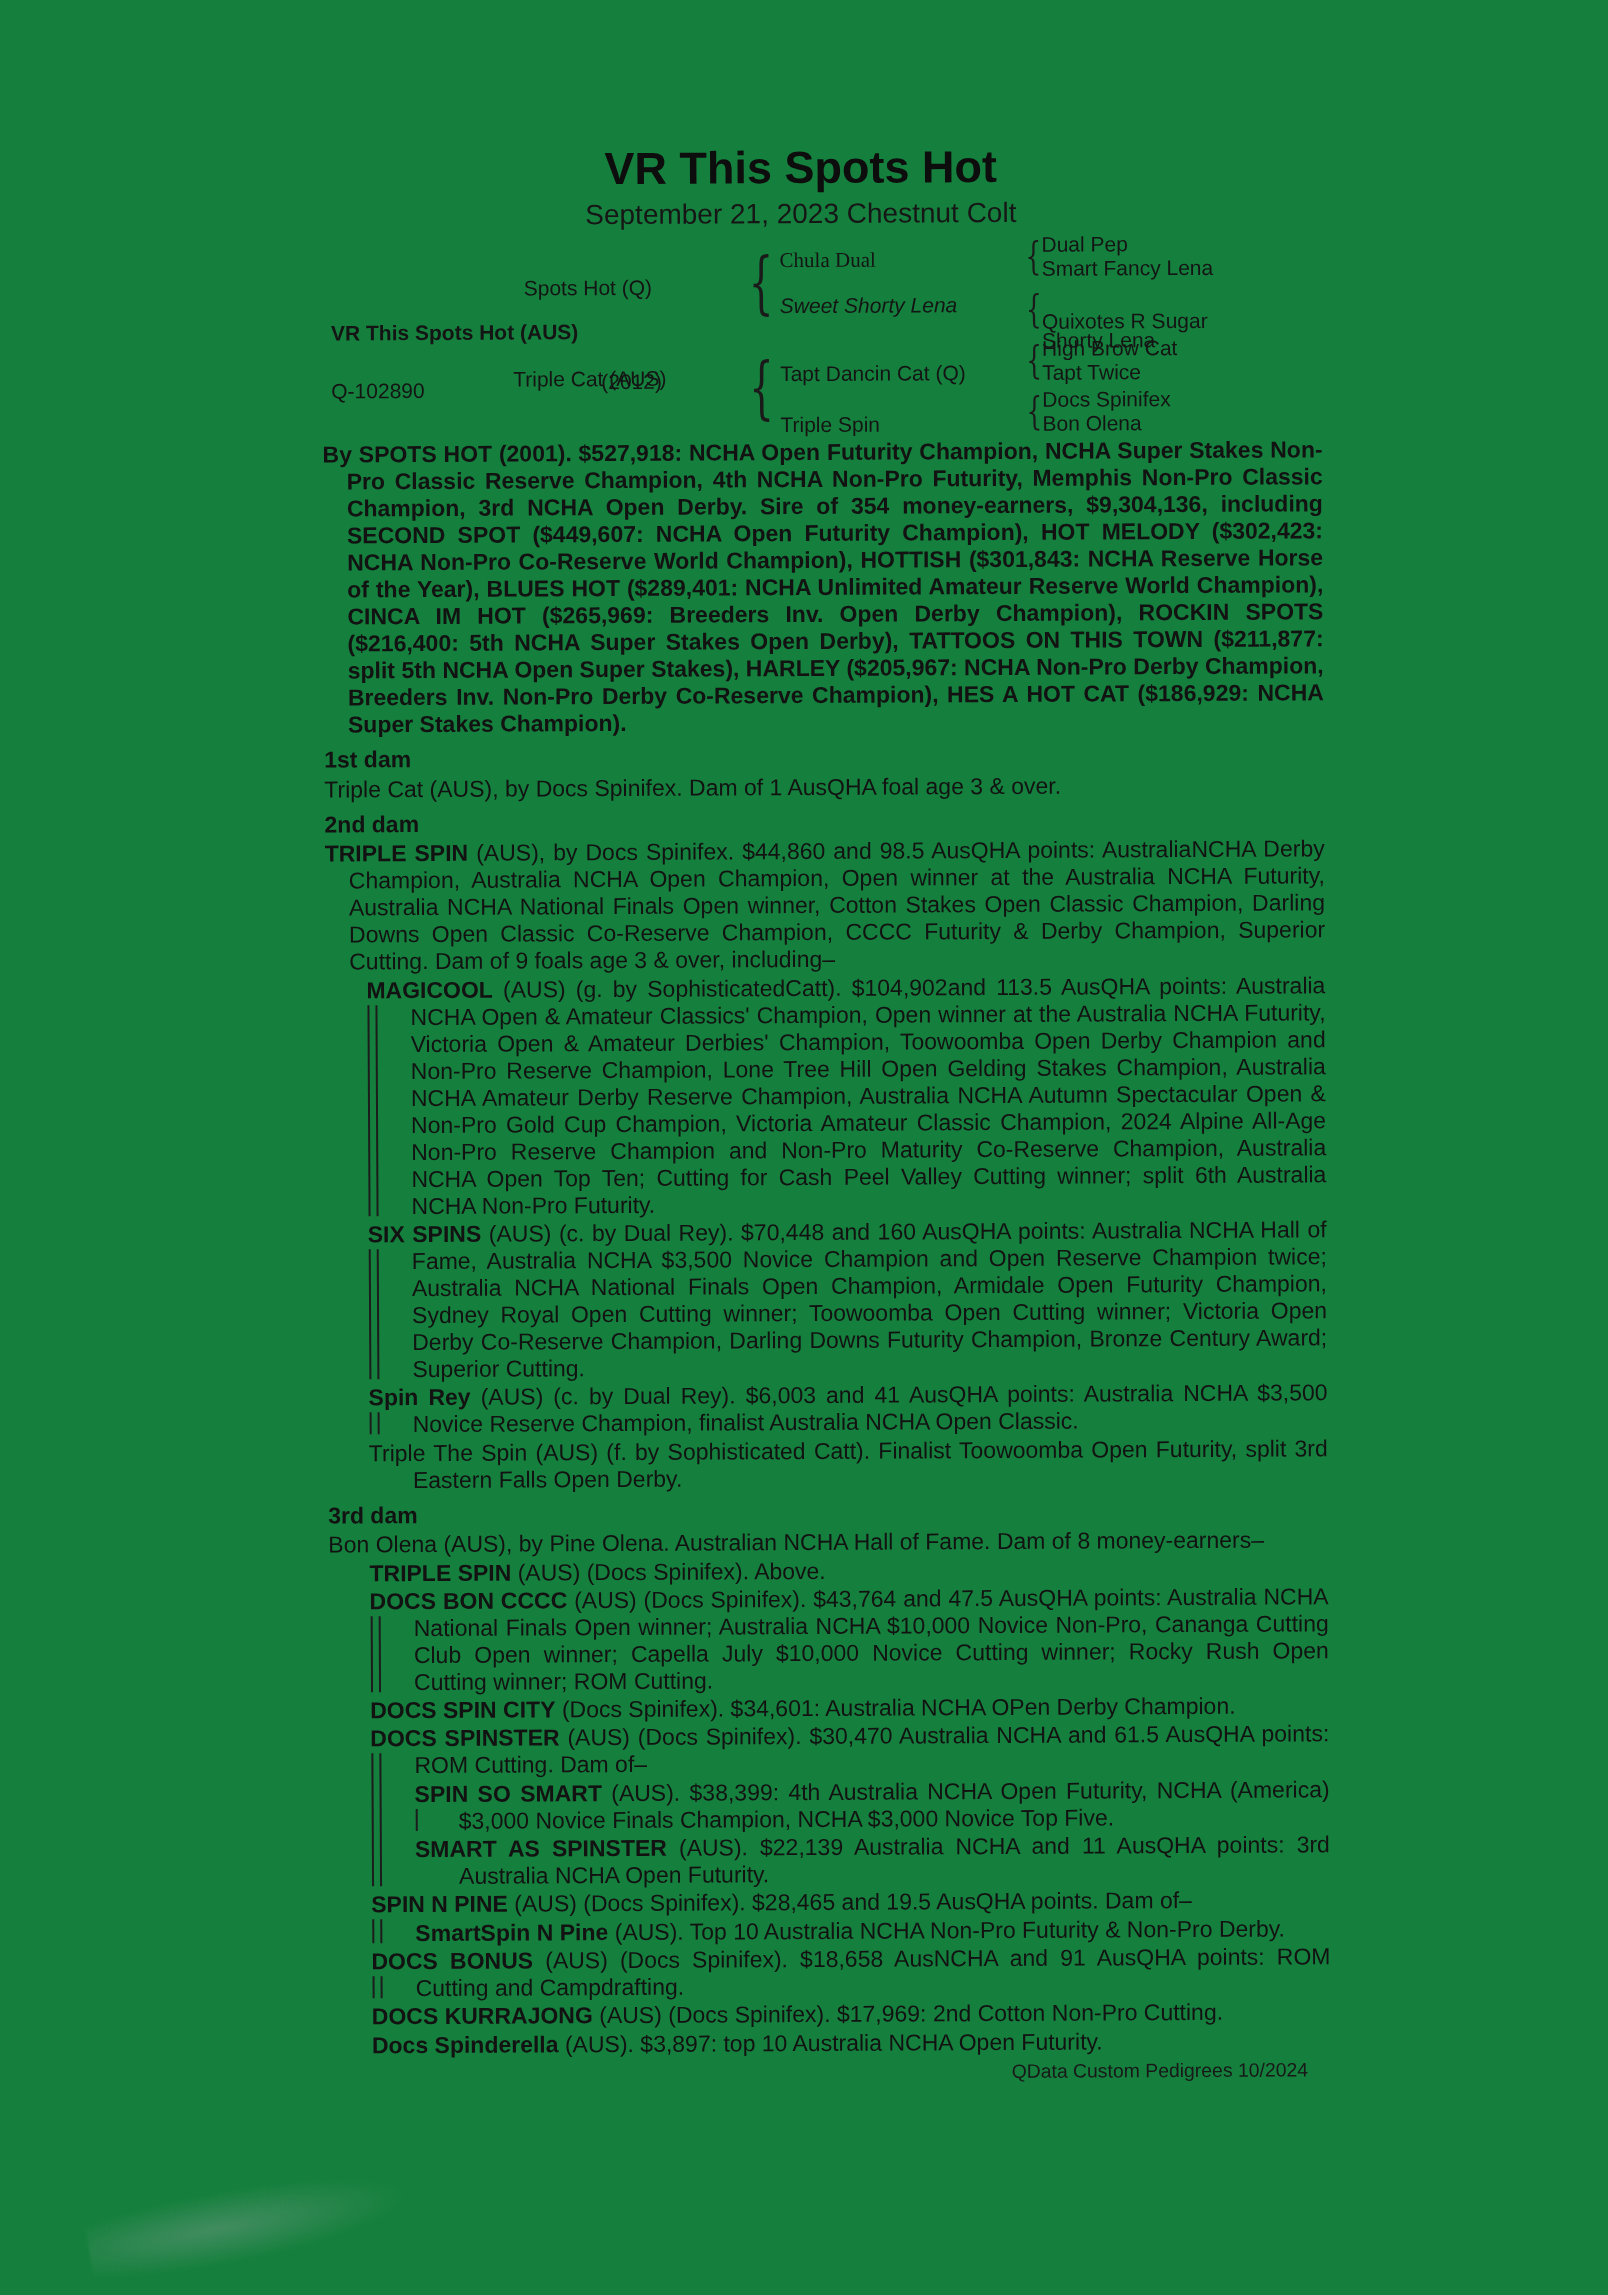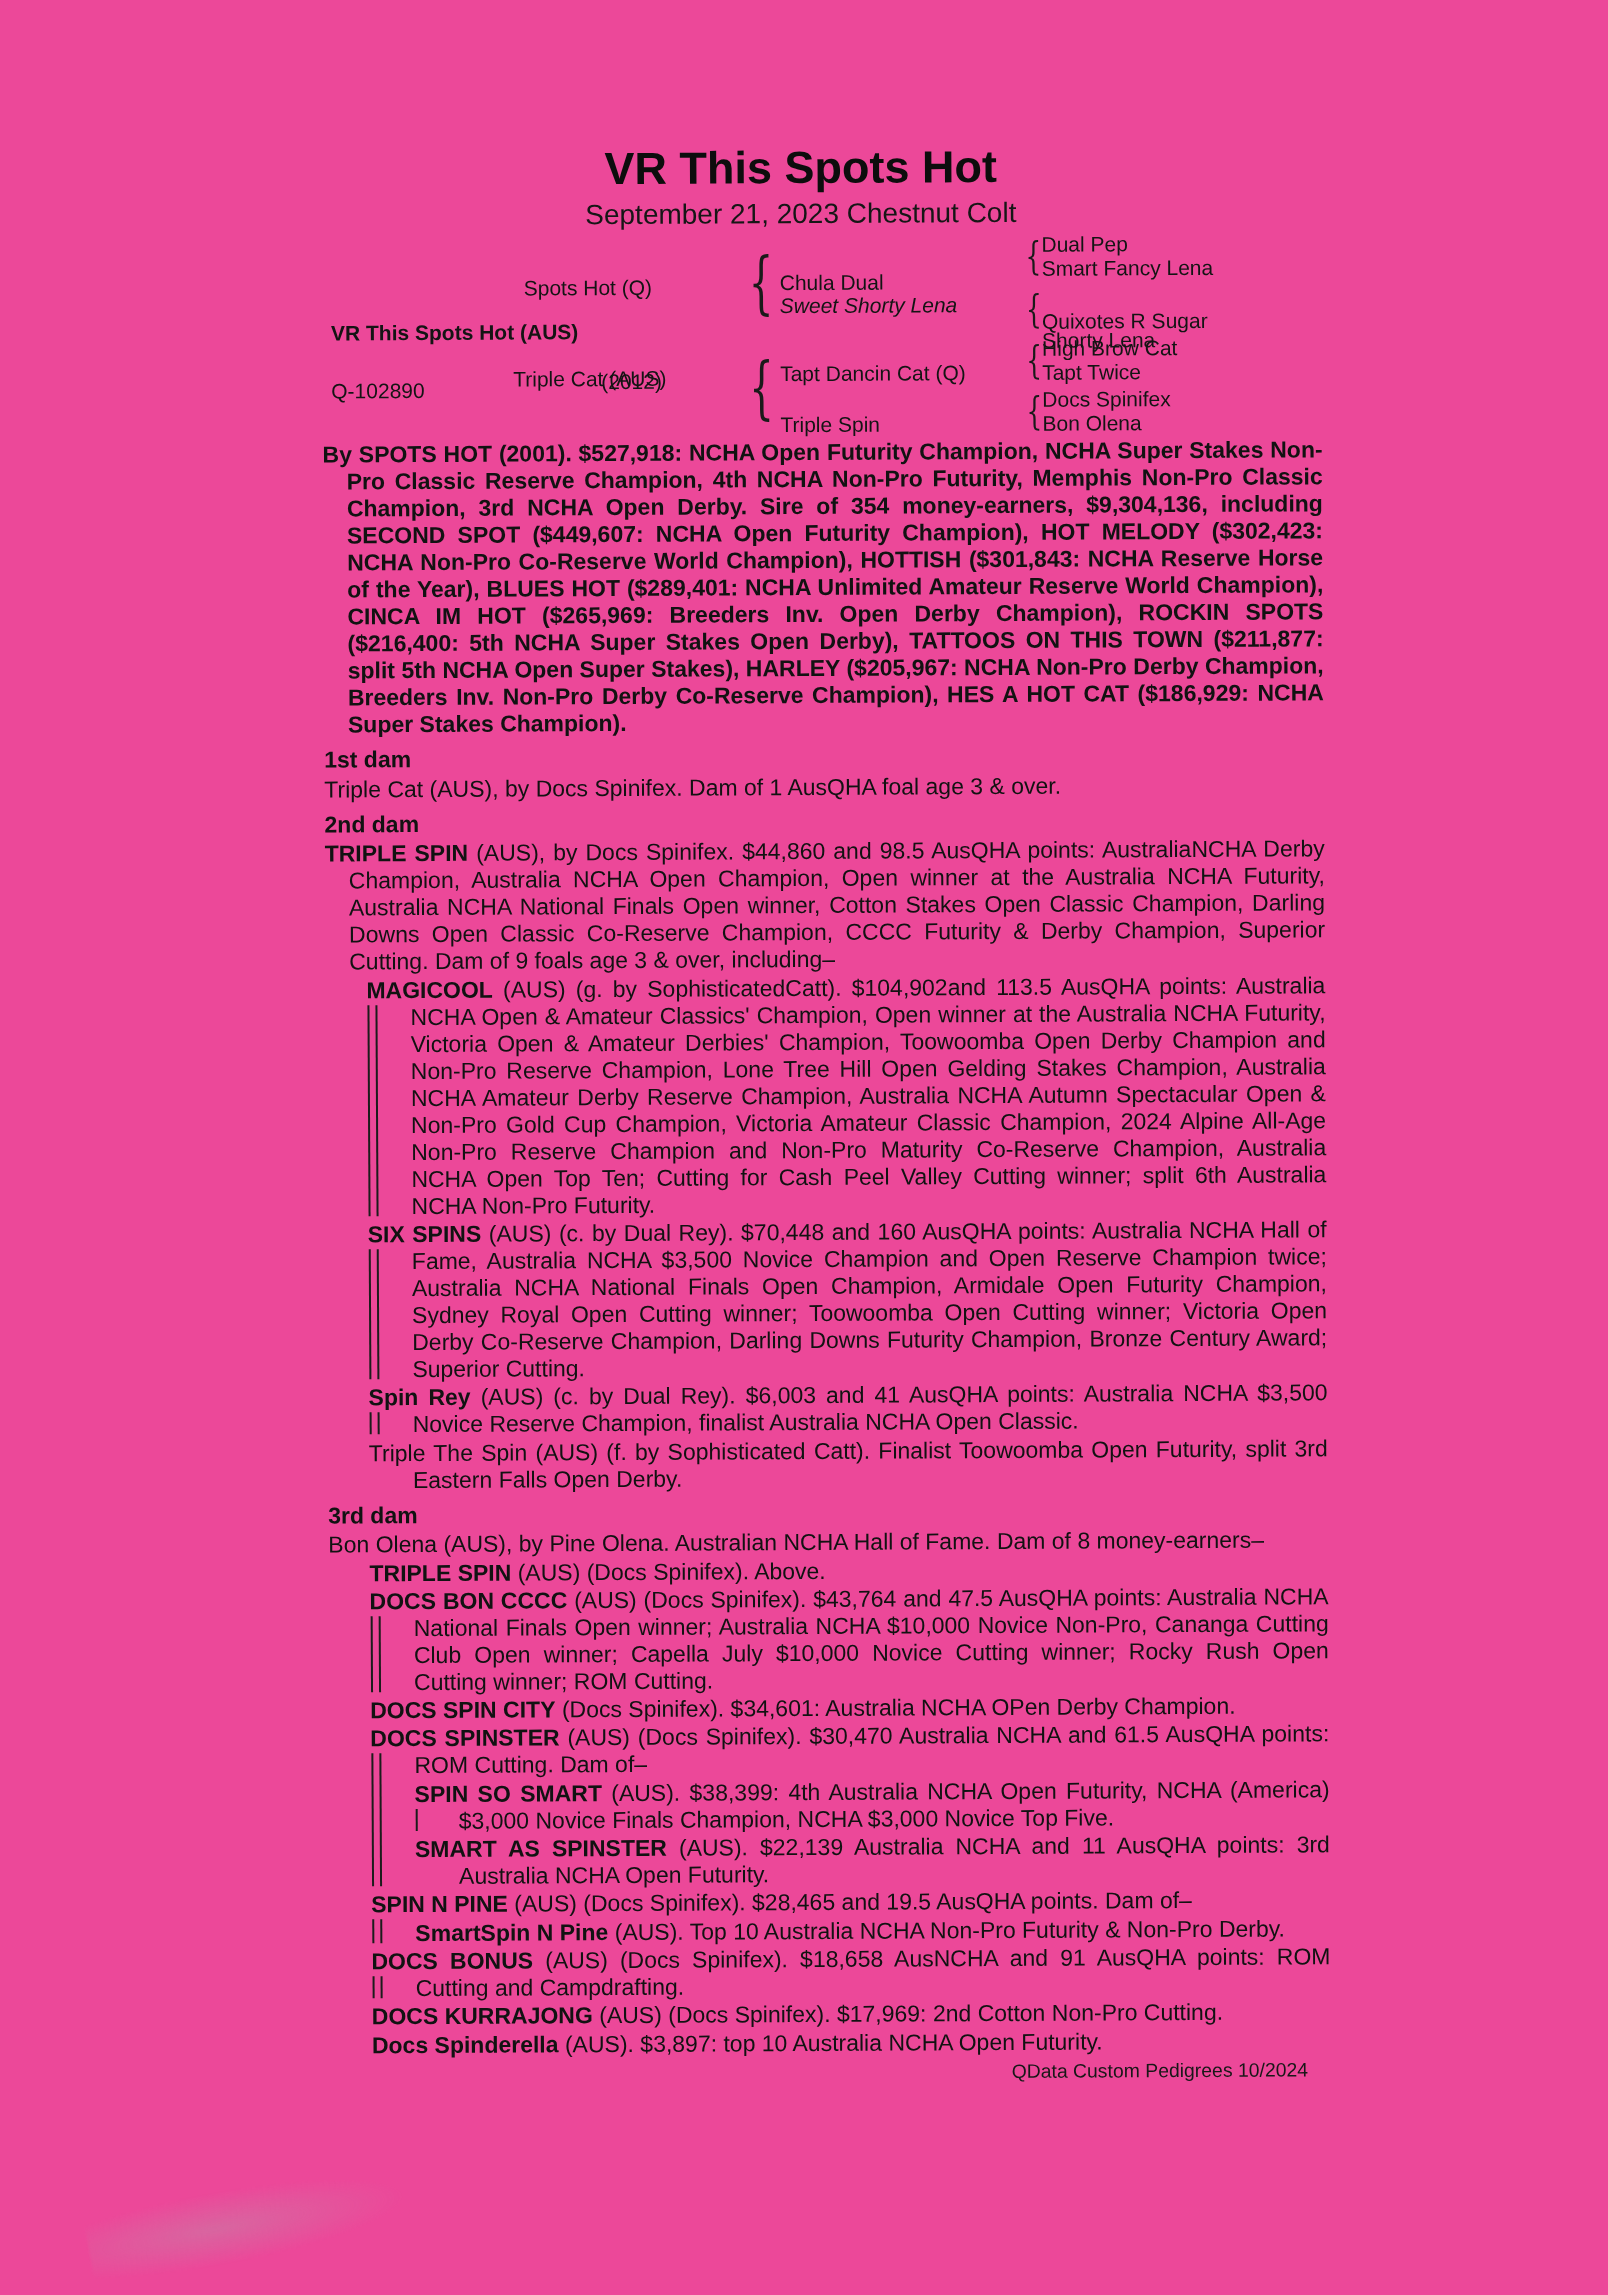--- a/index.html
+++ b/index.html
@@ -4,21 +4,21 @@
 <style>
   html,body { margin:0; padding:0; }
   body {
     width:1609px; height:2295px;
     background:#f7f7f6;
     font-family:"Liberation Sans", sans-serif;
     color:#121212;
   }
   .sheet {
     position:relative; width:1609px; height:2295px;
-    background:#ec4899; overflow:hidden;
+    background:#15803d; overflow:hidden;
   }
   .content {
     position:absolute; inset:0;
     transform:rotate(-0.3deg);
     transform-origin:50% 40%;
   }
   
   .title {
     position:absolute; top:142px; left:0; width:1609px;
     text-align:center; font-size:45px; font-weight:700;
@@ -86,21 +86,21 @@
       <div class="node subject" style="left:334px; top:319px;">VR This Spots Hot (AUS)</div>
       <div class="node" style="left:334px; top:353px;margin-top:24px;">Q-102890</div>
 
       <div class="node" style="left:527px; top:275px;">Spots Hot (Q)</div>
       <div class="node" style="left:516px; top:366px;">Triple Cat (AUS)</div>
       <div class="node" style="left:604px; top:369px;">(2012)</div>
 
       <span class="brace big" style="left:752px; top:248px;">{</span>
       <span class="brace big" style="left:752px; top:353px;">{</span>
 
-      <div class="node" style="left:783px; top:271px;">Chula Dual</div>
+      <div class="node" style="left:783px; top:248px;font-family:Liberation Serif, serif;">Chula Dual</div>
       <div class="node" style="left:783px; top:294px;font-style:italic;">Sweet Shorty Lena</div>
       <div class="node" style="left:783px; top:362px;">Tapt Dancin Cat (Q)</div>
       <div class="node" style="left:783px; top:413px;">Triple Spin</div>
 
       <span class="brace small" style="left:1029px; top:238px;">{</span>
       <span class="brace small" style="left:1029px; top:291px;">{</span>
       <span class="brace small" style="left:1029px; top:342px;">{</span>
       <span class="brace small" style="left:1029px; top:393px;">{</span>
 
       <div class="node" style="left:1045px; top:234px;">Dual Pep</div>

